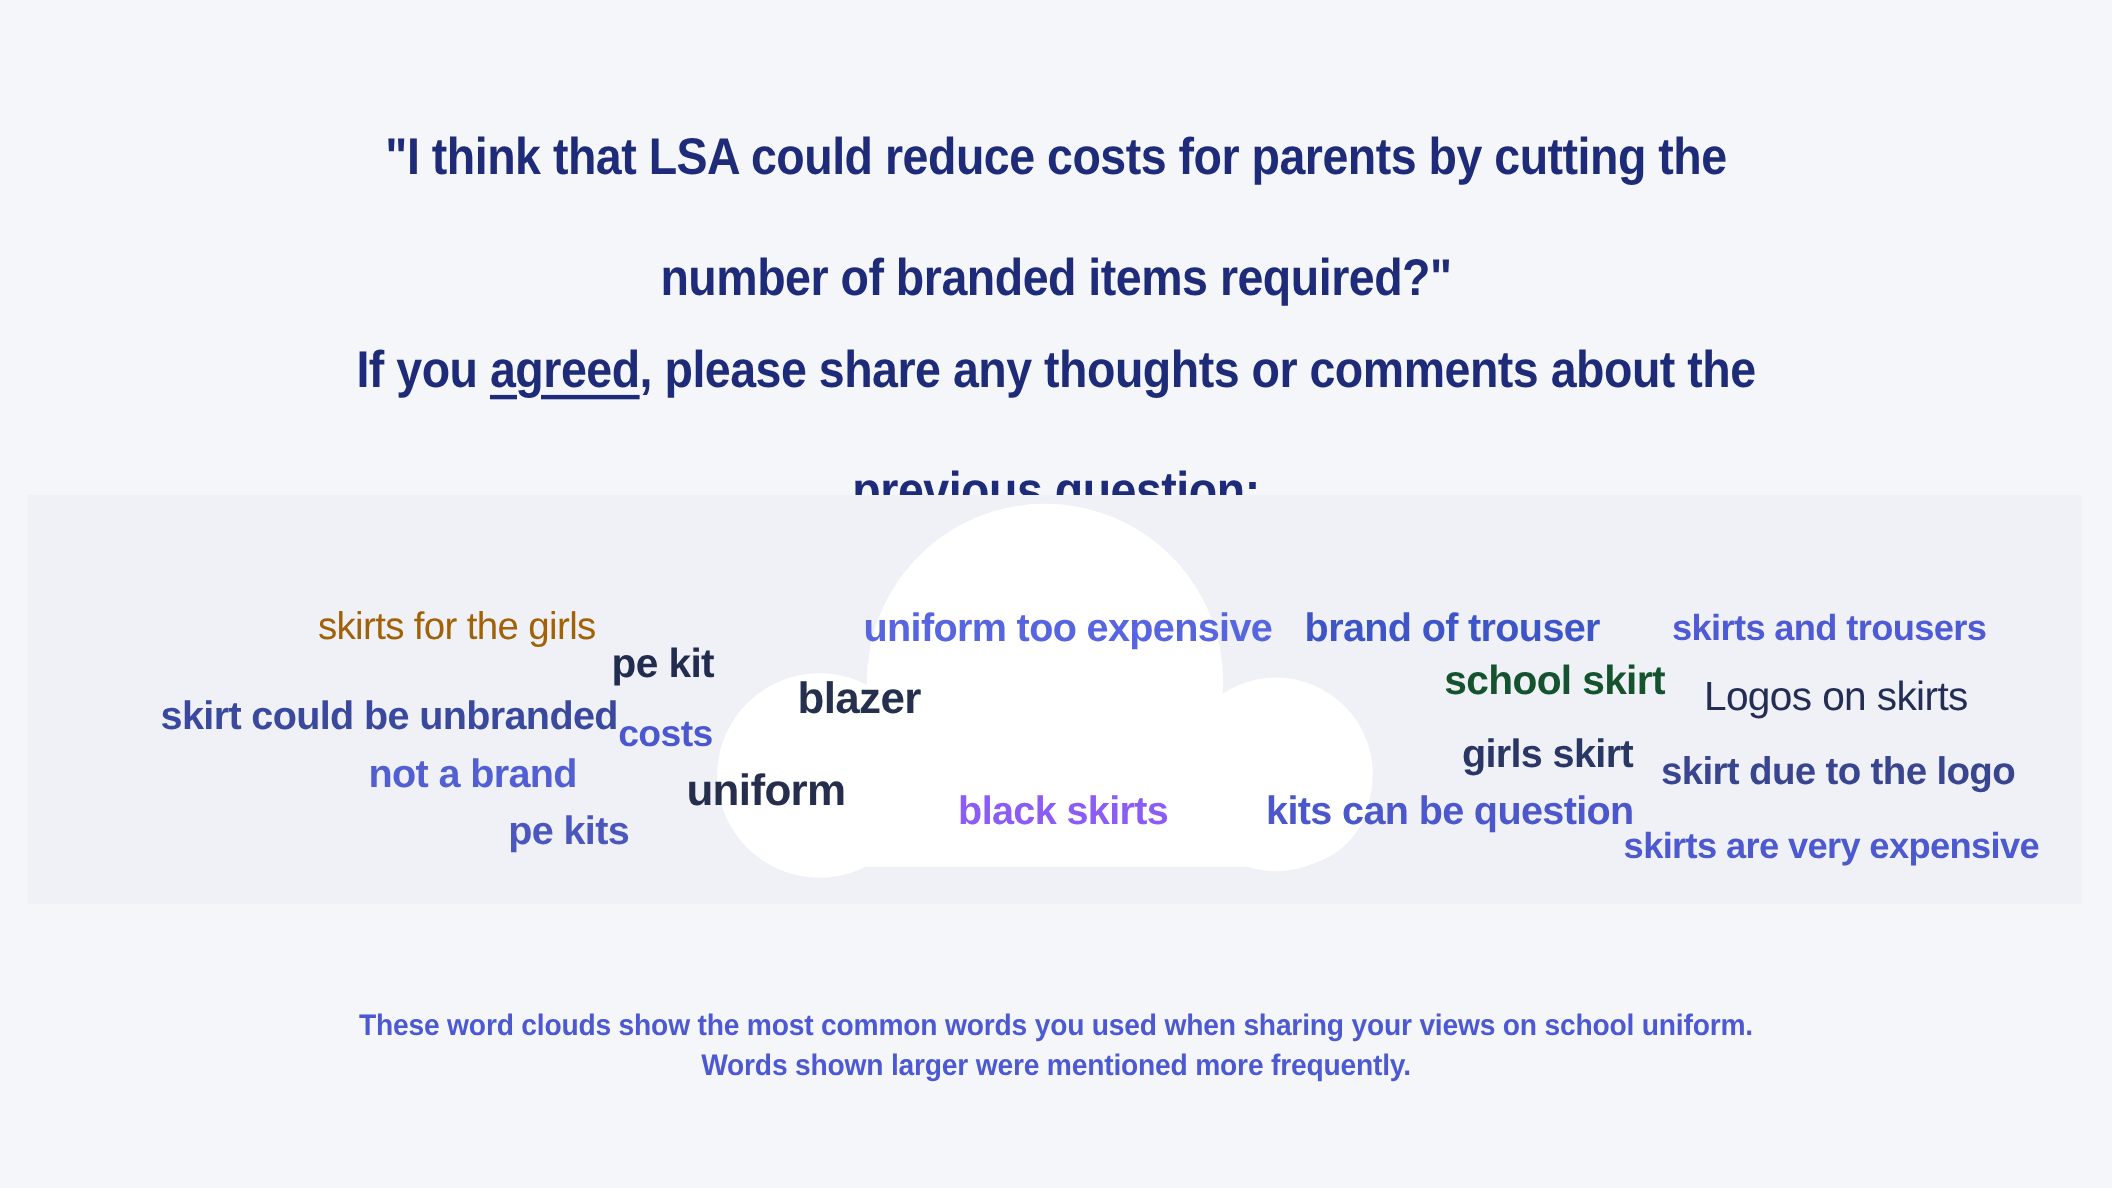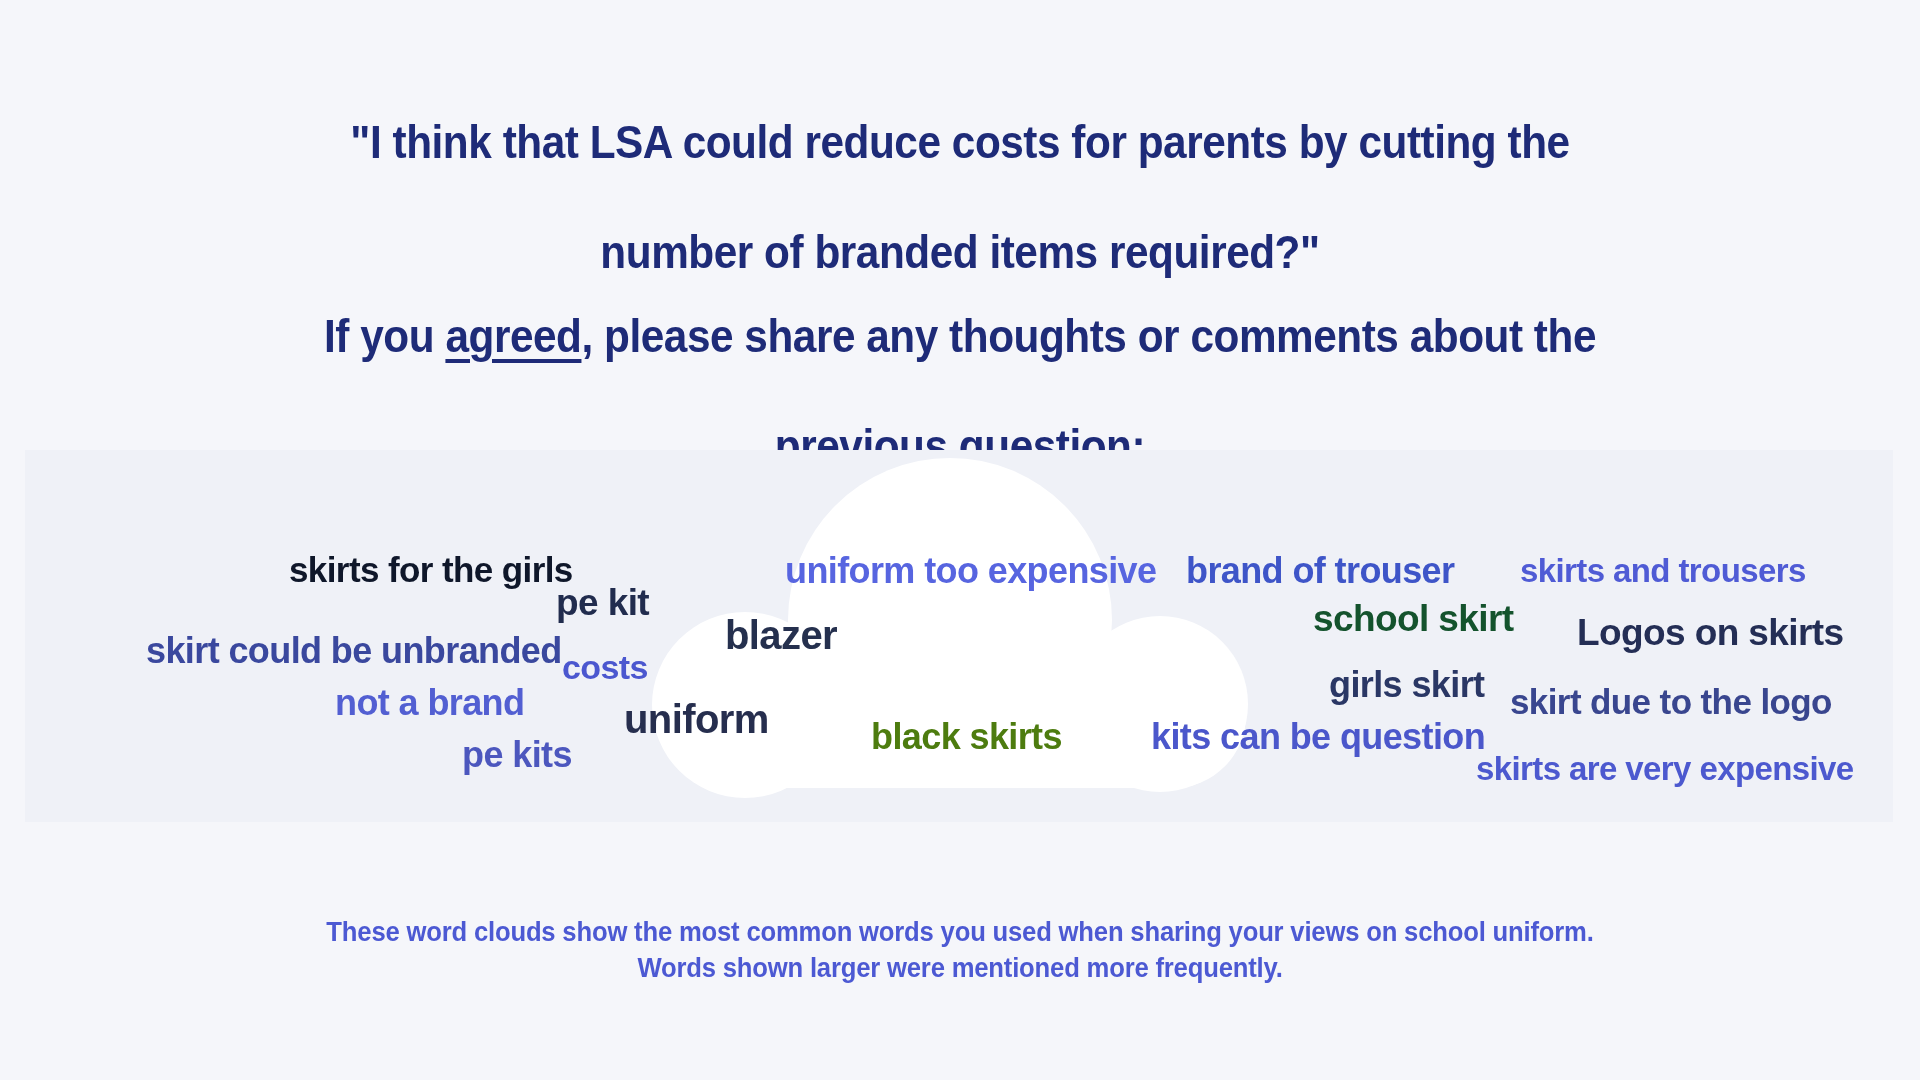--- a/index.html
+++ b/index.html
@@ -99,33 +99,33 @@
   <div class="wc-panel"></div>
 
   <div class="cloud-shape" id="cloud-c1"></div>
   <div class="cloud-shape" id="cloud-c2"></div>
   <div class="cloud-shape" id="cloud-c3"></div>
   <div class="cloud-shape" id="cloud-bar"></div>
 
   <div class="wc-words">
       <span class="wc-word" style="left: 624px; top: 698px; font-size: 40px; color: rgb(38, 46, 78); font-weight: 600;">uniform</span>
       <span class="wc-word" style="left: 725px; top: 614px; font-size: 40px; color: rgb(37, 48, 78); font-weight: 600;">blazer</span>
-      <span class="wc-word" style="left: 289px; top: 552px; font-size: 35px; color: #0f172a; font-weight: 700;">skirts for the girls</span>
+      <span class="wc-word" style="left: 289px; top: 552px; font-size: 35px; color: #a16207; font-weight: 400;">skirts for the girls</span>
       <span class="wc-word" style="left: 556px; top: 584px; font-size: 37px; color: rgb(33, 44, 78); font-weight: 600;">pe kit</span>
       <span class="wc-word" style="left: 785px; top: 552px; font-size: 36px; color: rgb(87, 101, 224); font-weight: 600;">uniform too expensive</span>
       <span class="wc-word" style="left: 1186px; top: 552px; font-size: 36px; color: rgb(62, 85, 200); font-weight: 600;">brand of trouser</span>
       <span class="wc-word" style="left: 1520px; top: 554px; font-size: 33px; color: rgb(79, 91, 213); font-weight: 600;">skirts and trousers</span>
       <span class="wc-word" style="left: 1313px; top: 600px; font-size: 37px; color: #14532d; font-weight: 600;">school skirt</span>
-      <span class="wc-word" style="left: 1549px; top: 614px; font-size: 37px; color: rgb(36, 46, 85); font-weight: 700; margin-left: 28px;">Logos on skirts</span>
+      <span class="wc-word" style="left: 1549px; top: 614px; font-size: 37px; color: rgb(36, 46, 85); font-weight: 400;">Logos on skirts</span>
       <span class="wc-word" style="left: 146px; top: 632px; font-size: 36px; color: rgb(58, 72, 158); font-weight: 600;">skirt could be unbranded</span>
       <span class="wc-word" style="left: 562px; top: 650px; font-size: 34px; color: rgb(75, 87, 207); font-weight: 600;">costs</span>
       <span class="wc-word" style="left: 1329px; top: 666px; font-size: 36px; color: rgb(42, 55, 101); font-weight: 700;">girls skirt</span>
       <span class="wc-word" style="left: 1510px; top: 684px; font-size: 35px; color: rgb(57, 70, 143); font-weight: 600;">skirt due to the logo</span>
       <span class="wc-word" style="left: 335px; top: 684px; font-size: 36px; color: rgb(82, 95, 210); font-weight: 600;">not a brand</span>
-      <span class="wc-word" style="left: 871px; top: 718px; font-size: 36px; color: #4d7c0f; font-weight: 600; text-align: center;">black skirts</span>
+      <span class="wc-word" style="left: 871px; top: 718px; font-size: 36px; color: #8b5cf6; font-weight: 600; text-align: center;">black skirts</span>
       <span class="wc-word" style="left: 1151px; top: 718px; font-size: 36px; color: rgb(75, 87, 203); font-weight: 600;">kits can be question</span>
       <span class="wc-word" style="left: 462px; top: 736px; font-size: 36px; color: rgb(76, 87, 190); font-weight: 600;">pe kits</span>
       <span class="wc-word" style="left: 1476px; top: 752px; font-size: 33px; color: rgb(76, 89, 207); font-weight: 600;">skirts are very expensive</span>
     </div>
 
   <div class="footer-note">
     <span class="line">These word clouds show the most common words you used when sharing your views on school uniform.</span>
     <span class="line">Words shown larger were mentioned more frequently.</span>
   </div>
 

